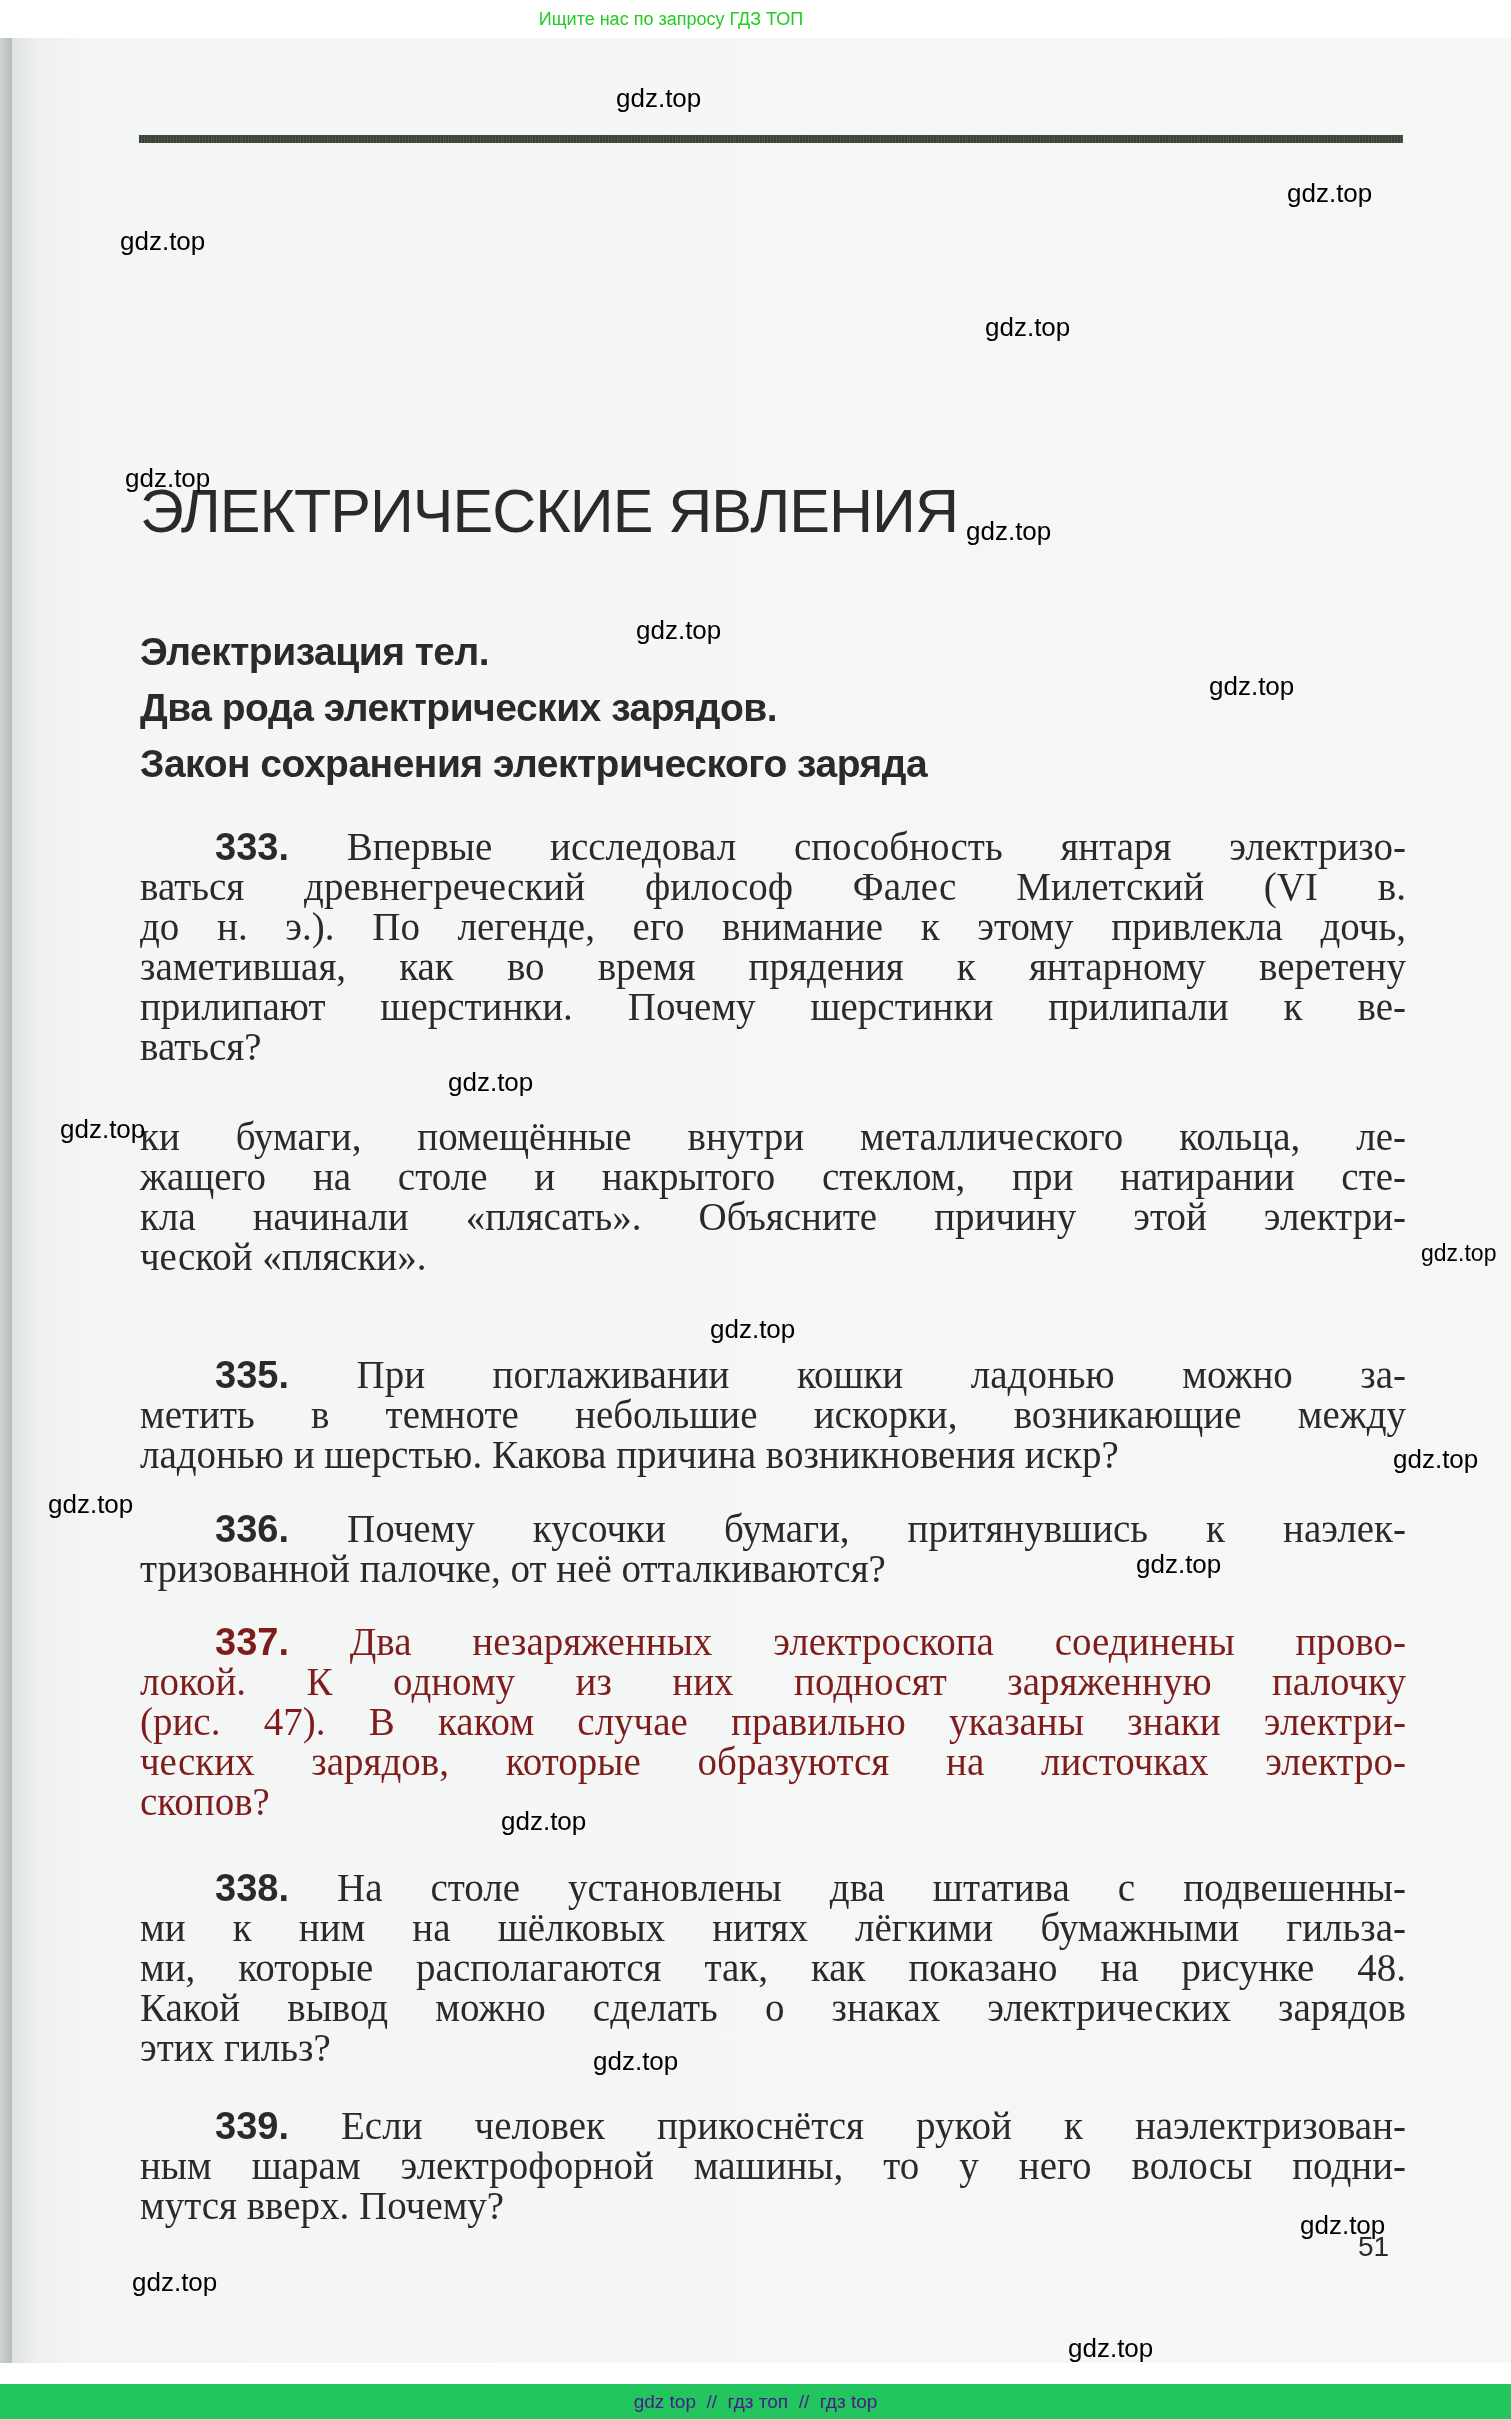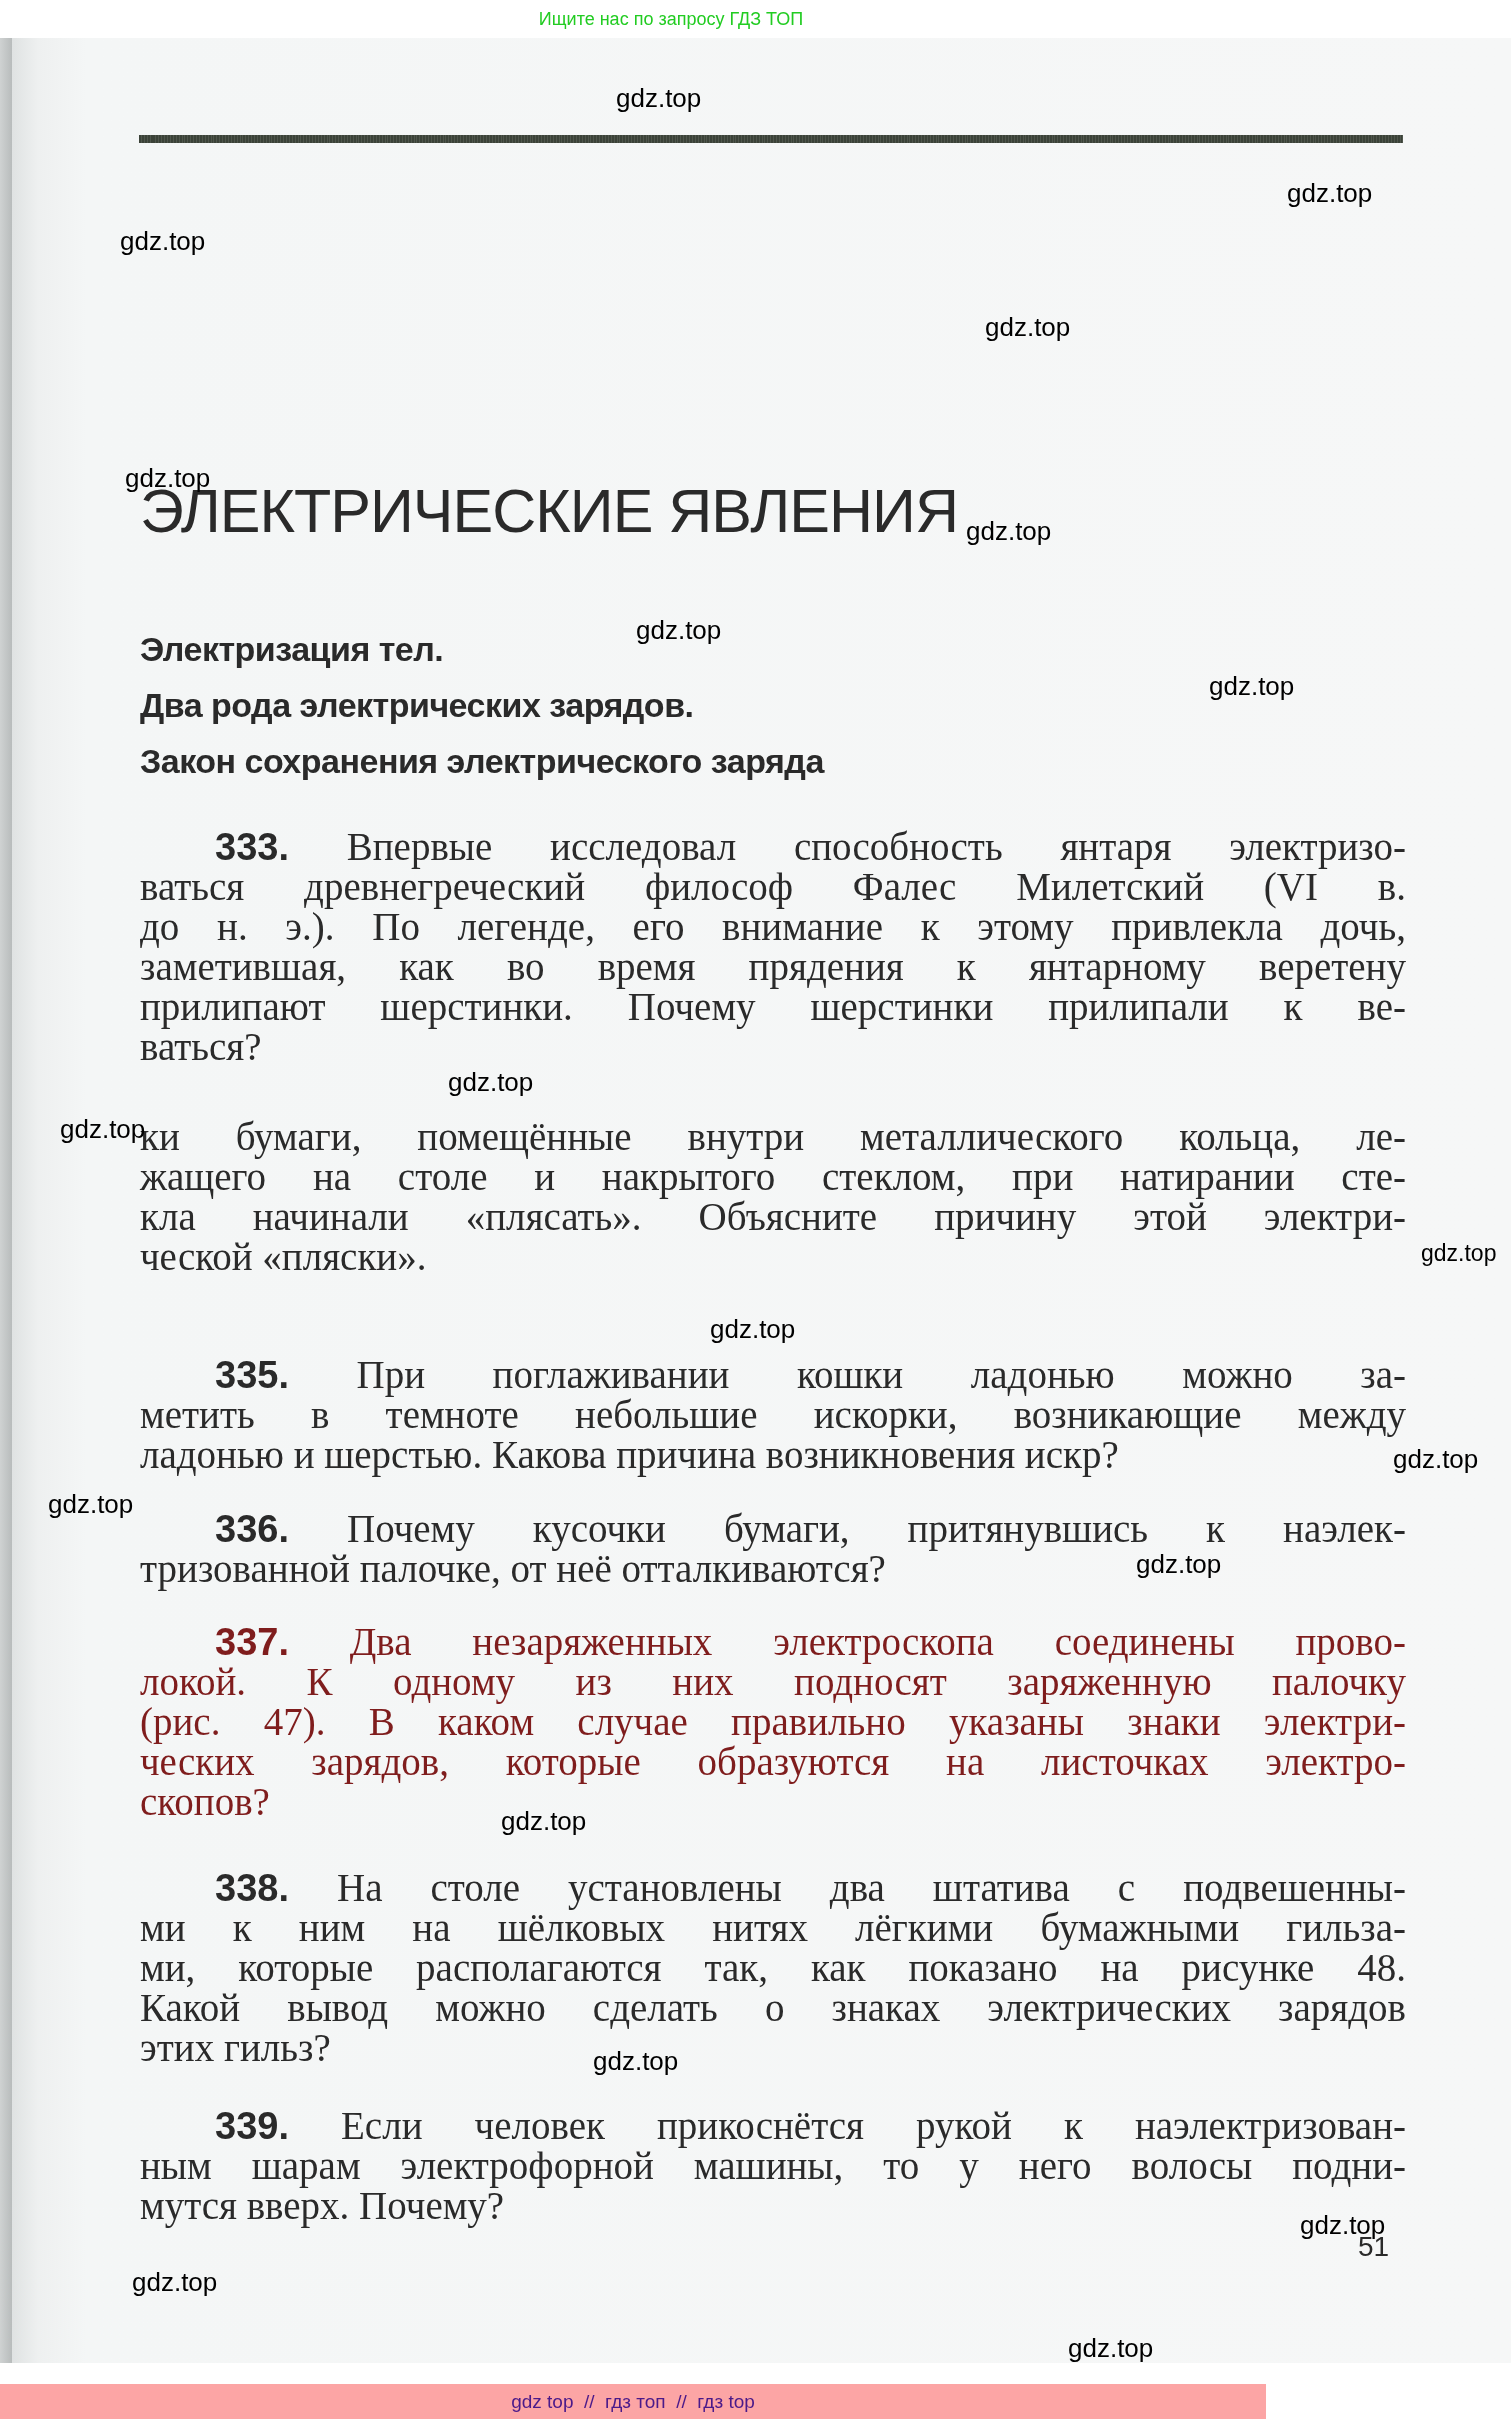--- a/index.html
+++ b/index.html
@@ -24,21 +24,21 @@
   .rule {
     position:absolute; left:139px; top:97px; width:1264px; height:7.7px;
   }
   .section-title {
     position:absolute; left:140px; top:476px;
     font-family:"Liberation Sans", sans-serif; font-size:61px; font-weight:400;
     letter-spacing:-1px; white-space:nowrap;
   }
   .subtitle {
     position:absolute; left:140px;
-    font-family:"Liberation Sans", sans-serif; font-weight:700; font-size:34px;
+    font-family:"Liberation Sans", sans-serif; font-weight:700; font-size:39px;
     white-space:nowrap; letter-spacing:-0.5px;
   }
   .problem {
     position:absolute; left:140px; width:1266px;
     font-family:"Liberation Serif", serif; font-size:39px; line-height:40px;
     text-align:justify; hyphens:manual;margin-top:9px;
   }
   .problem .num {
     font-family:"Liberation Sans", sans-serif; font-weight:700; font-size:38px;
     margin-left:75px;
@@ -47,23 +47,23 @@
   .problem .line.last { text-align-last:left; }
   .wm {
     position:absolute; font-family:"Liberation Sans", sans-serif; font-size:26px;
     color:#000; white-space:nowrap;
   }
   .page-number {
     position:absolute; left:1358px; top:2231px;
     font-family:"Liberation Sans", sans-serif; font-size:28px;
   }
   .footer-banner {
-    position:absolute; left:0; top:2384px; width:1266px; height:35px;
+    position:absolute; left:0; top:2384px; width:1511px; height:35px;
     text-align:center; font-family:"Liberation Sans", sans-serif; font-size:19px;
-    line-height:35px; background:#fca5a5;
+    line-height:35px; background:#22c55e;
   }
 </style>
 </head>
 <body>
 
 <div class="top-banner">
   <span style="color:#22cc22">Ищите нас по запросу ГДЗ ТОП</span>
 </div>
 
 <div class="page">

